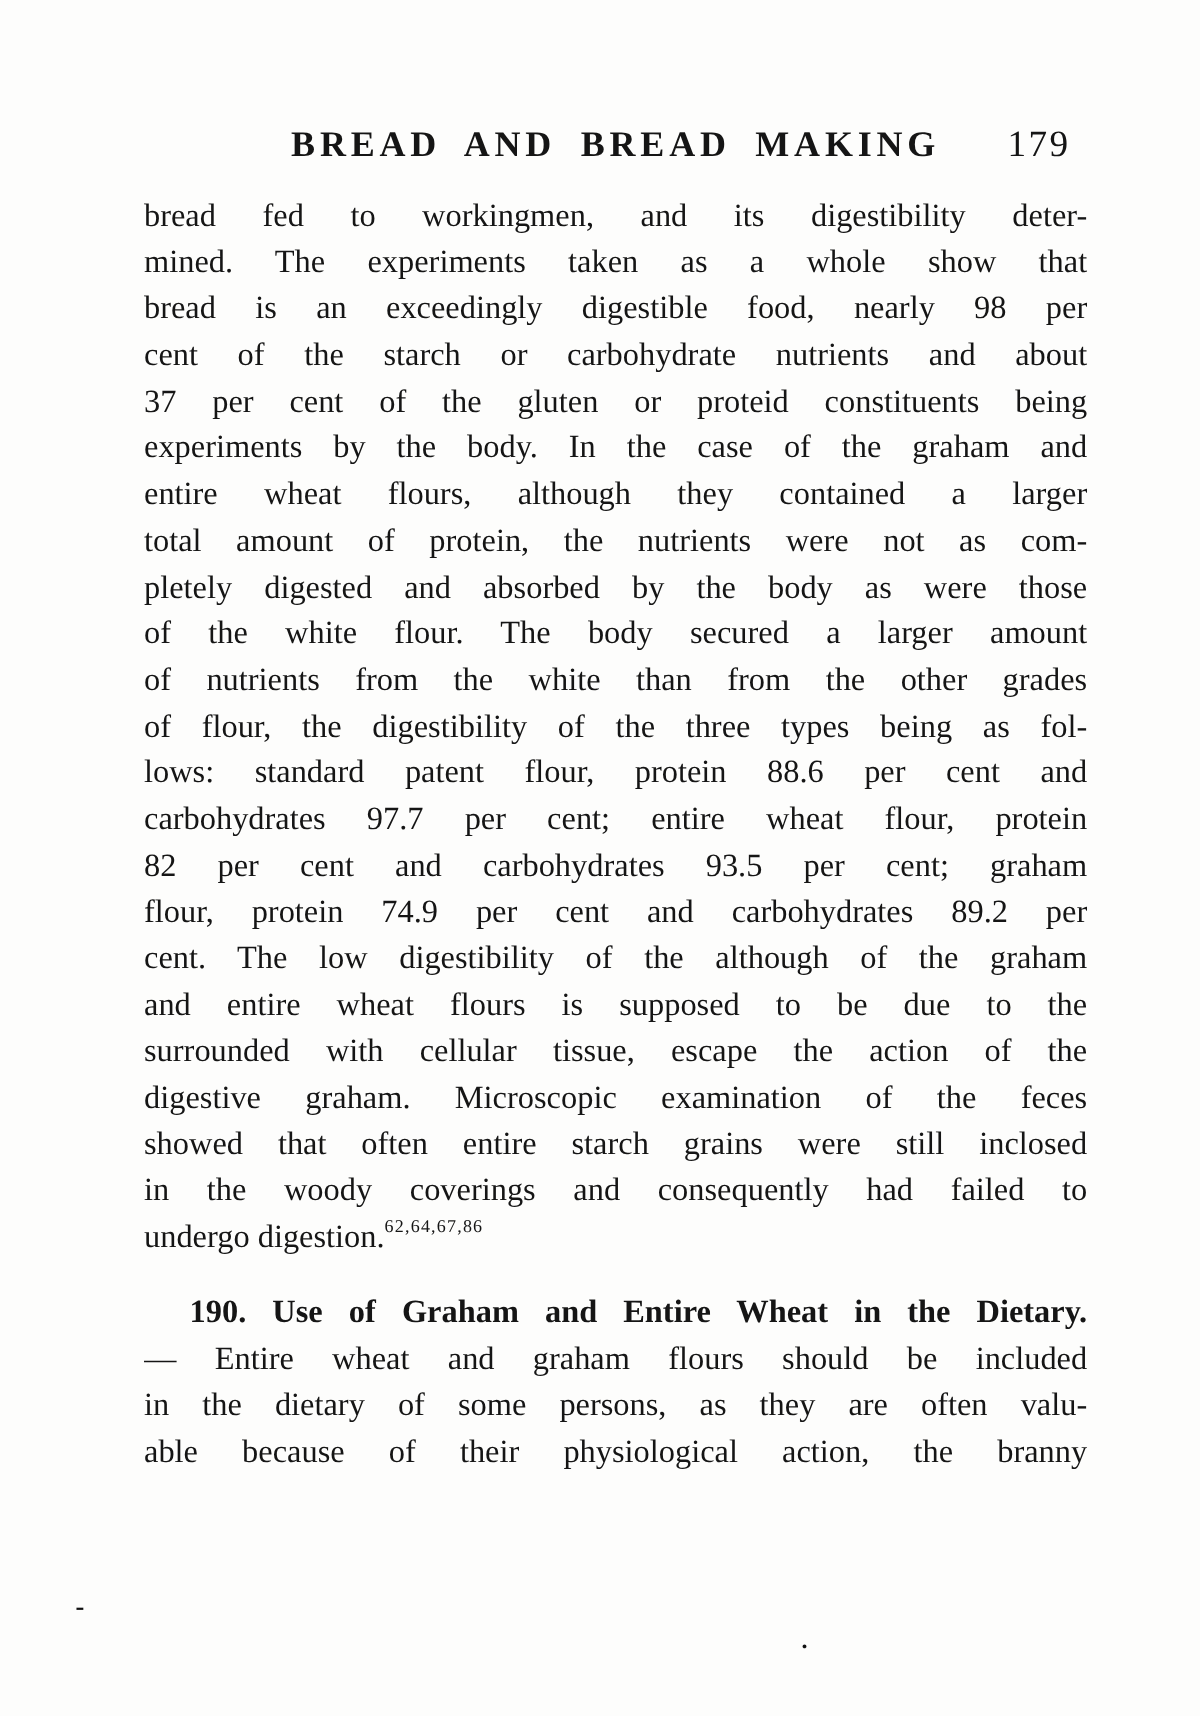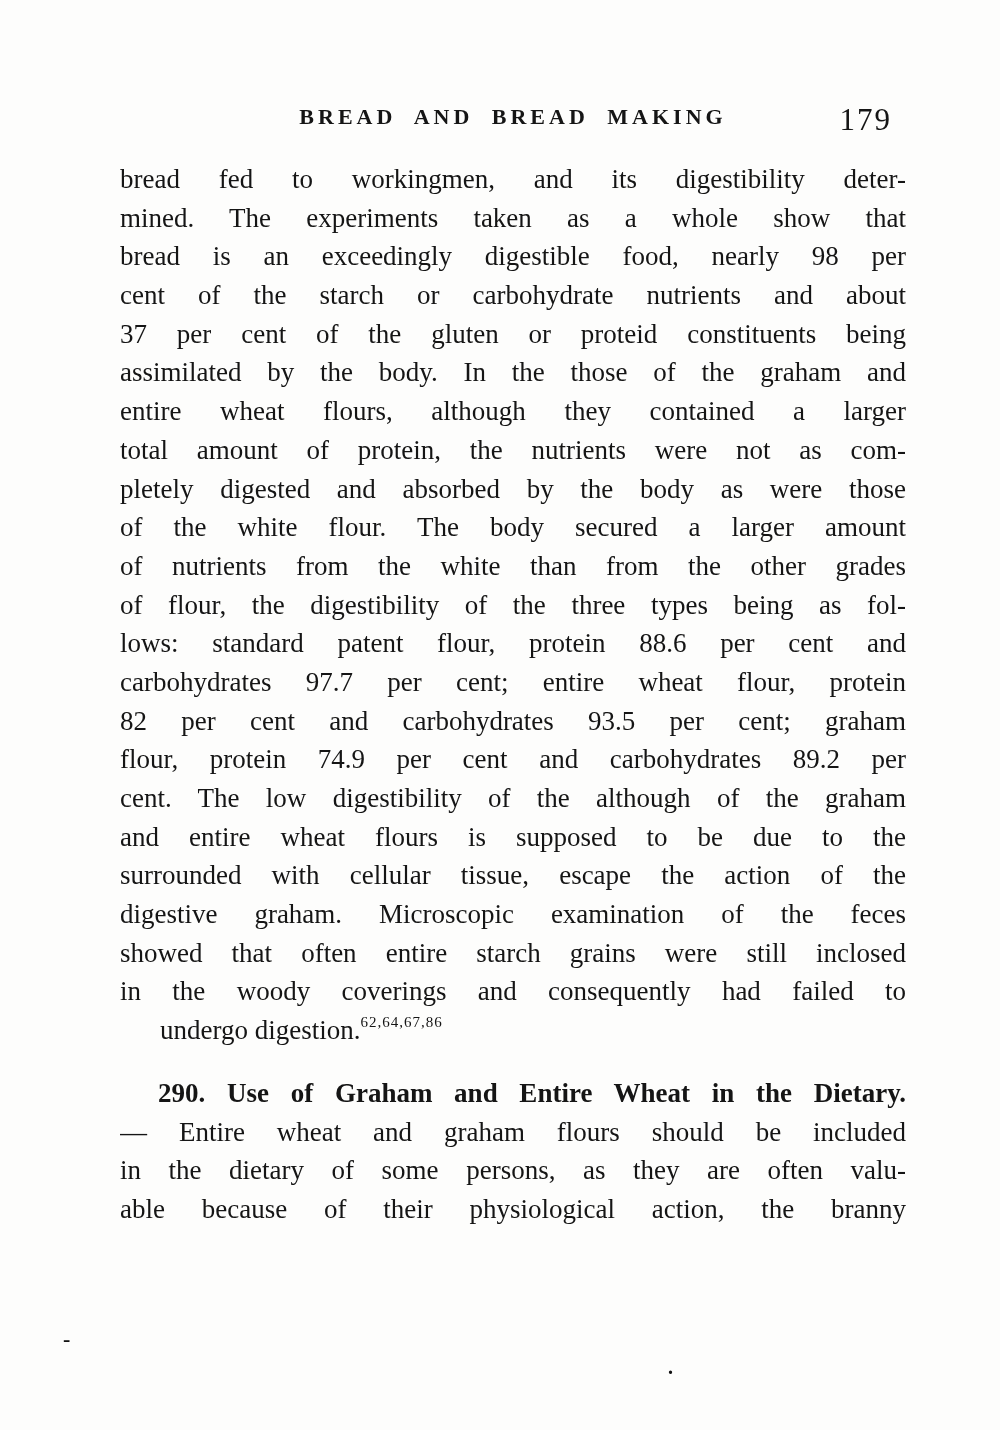--- a/index.html
+++ b/index.html
@@ -22,21 +22,21 @@
     top: 102px;
     left: 120px;
     width: 786px;
     height: 32px;
   }
   .head-title {
     position: absolute;
     left: 50%;
     top: 2px;
     transform: translateX(-50%);
-    font-size: 22px;
+    font-size: 30px;
     letter-spacing: 4px;
     word-spacing: 9px;
     white-space: nowrap;
     font-weight: 600;
   }
   .page-number {
     position: absolute;
     right: 14px;
     top: 0px;
     font-size: 31px;
@@ -53,21 +53,20 @@
   .line {
     height: 38.7px;
     line-height: 38.7px;
     text-align: justify;
     text-align-last: justify;
     overflow: hidden;
   }
   .line.flush-left {
     text-align: right;
     text-align-last: left;
-    margin-left: 40px;
   }
   .para2 {
     margin-top: 24px;
   }
   .heading-line {
     font-weight: bold;
     padding-left: 38px;
   }
   sup.citation {
     font-size: 15px;
@@ -103,21 +102,21 @@
   </header>
 
   <main class="text-block">
 
     <div class="para1">
       <div class="line">bread fed to workingmen, and its digestibility deter-</div>
       <div class="line">mined.  The experiments taken as a whole show that</div>
       <div class="line">bread is an exceedingly digestible food, nearly 98 per</div>
       <div class="line">cent of the starch or carbohydrate nutrients and about</div>
       <div class="line">37 per cent of the gluten or proteid constituents being</div>
-      <div class="line">assimilated by the body.  In the those of the graham and</div>
+      <div class="line">experiments by the body.  In the case of the graham and</div>
       <div class="line">entire wheat flours, although they contained a larger</div>
       <div class="line">total amount of protein, the nutrients were not as com-</div>
       <div class="line">pletely digested and absorbed by the body as were those</div>
       <div class="line">of the white flour.  The body secured a larger amount</div>
       <div class="line">of nutrients from the white than from the other grades</div>
       <div class="line">of flour, the digestibility of the three types being as fol-</div>
       <div class="line">lows: standard patent flour, protein 88.6 per cent and</div>
       <div class="line">carbohydrates 97.7 per cent; entire wheat flour, protein</div>
       <div class="line">82 per cent and carbohydrates 93.5 per cent; graham</div>
       <div class="line">flour, protein 74.9 per cent and carbohydrates 89.2 per</div>
@@ -126,21 +125,21 @@
       <div class="line">surrounded with cellular tissue, escape the action of the</div>
       <div class="line">digestive graham.  Microscopic examination of the feces</div>
       <div class="line">showed that often entire starch grains were still inclosed</div>
       <div class="line">in the woody coverings and consequently had failed to</div>
       <div class="line flush-left">
         <span>undergo digestion.</span><sup class="citation">62,64,67,86</sup>
       </div>
     </div>
 
     <div class="para2">
-      <div class="line heading-line">290.  Use of Graham and Entire Wheat in the Dietary.</div>
+      <div class="line heading-line">190.  Use of Graham and Entire Wheat in the Dietary.</div>
       <div class="line">— Entire wheat and graham flours should be included</div>
       <div class="line">in the dietary of some persons, as they are often valu-</div>
       <div class="line">able because of their physiological action, the branny</div>
     </div>
 
   </main>
 
   <span class="mark mark-dash">-</span>
   <span class="mark mark-dot">.</span>
 

